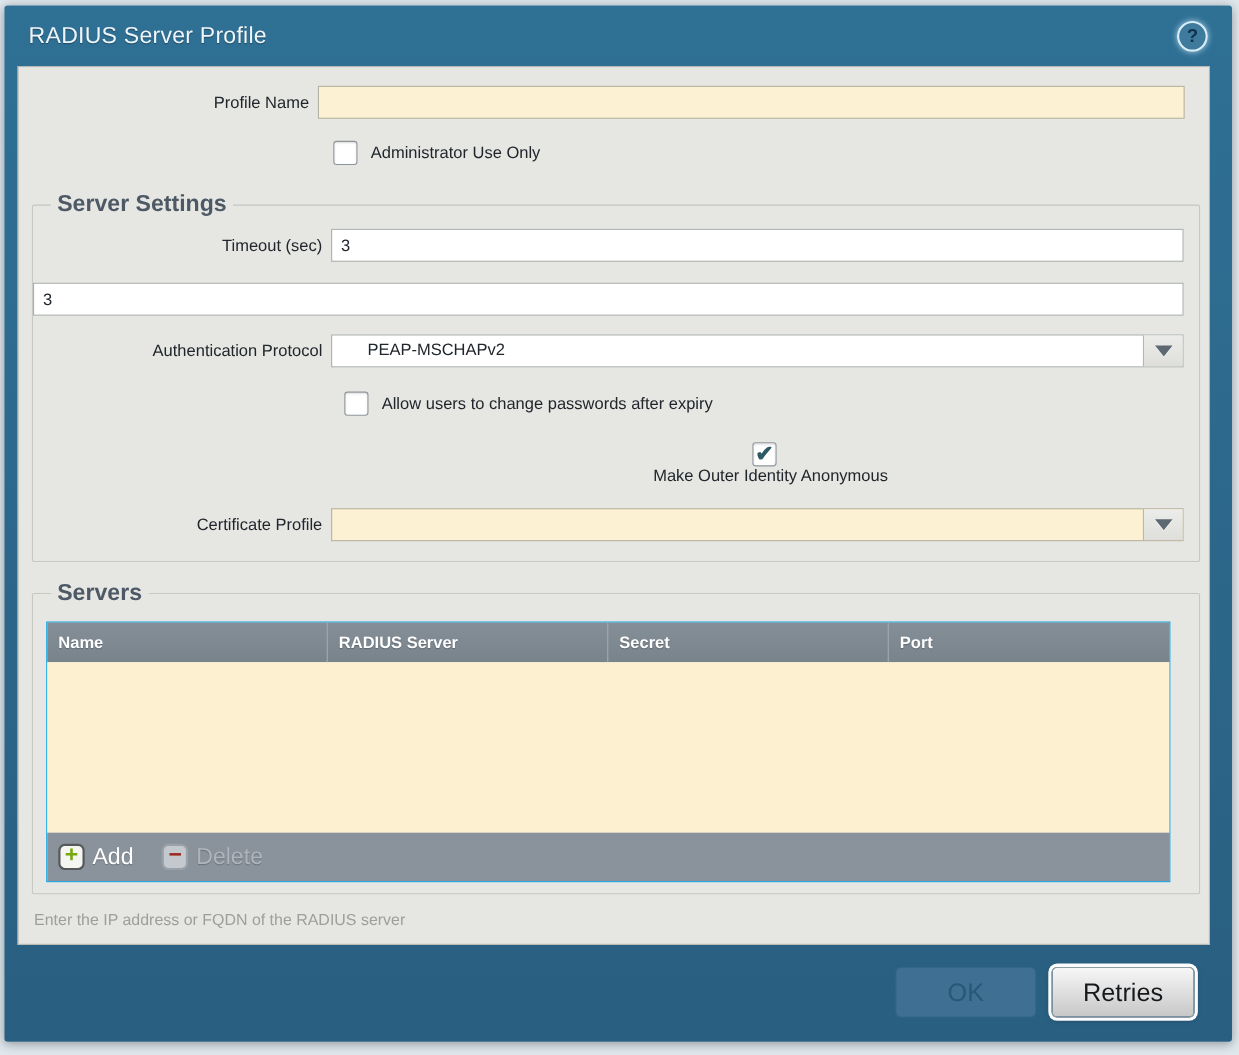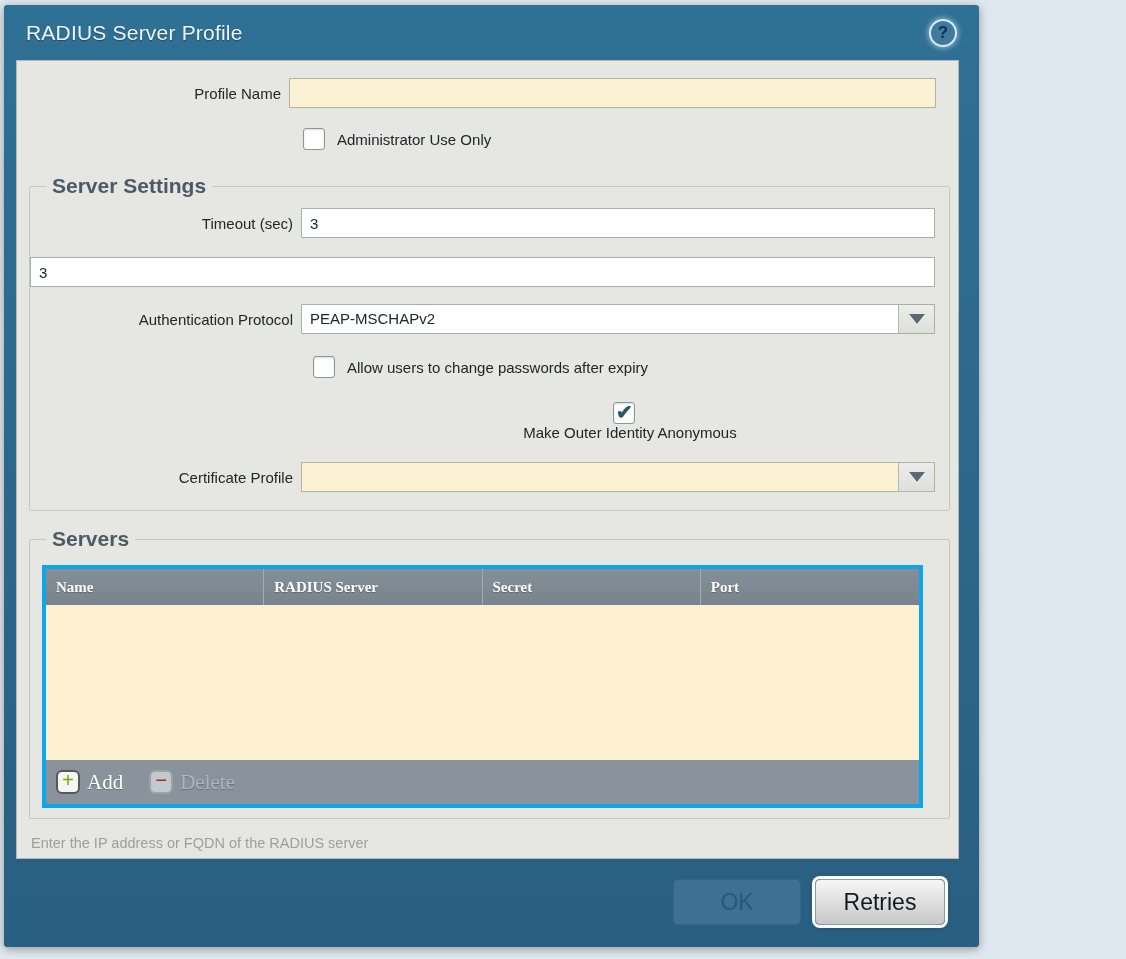--- a/index.html
+++ b/index.html
@@ -5,21 +5,21 @@
   * { margin:0; padding:0; box-sizing:border-box; }
   html,body { width:1126px; height:959px; overflow:hidden; }
   body {
     background:#dfe8ee;
     font-family:"Liberation Sans", sans-serif;
     position:relative;
   }
 
   
   .dialog {
-    position:absolute; left:4px; top:5px; width:975px; height:942px;
+    position:absolute; left:4px; top:5px; width:1116px; height:942px;
     background:linear-gradient(#2f7095, #295f81);
     border-radius:3px;
     box-shadow:0 2px 10px rgba(0,0,0,.35);
   }
   .titlebar {
     height:55px; display:flex; align-items:center; padding:0 22px;
   }
   .title {
     color:#eef6fb; font-size:21px; letter-spacing:.2px;
     text-shadow:0 1px 1px rgba(0,0,0,.35);
@@ -50,21 +50,21 @@
   .text-input {
     flex:1; height:30px; border:1px solid #a9b0ac; background:#fff;
     font-family:"Liberation Sans", sans-serif; font-size:15px; color:#20262b;
     padding:0 8px; outline:none;
   }
   .text-input.required { background:#fdf1d3; border-color:#b5b2a2; }
 
   
   .combo { flex:1; display:flex; height:30px; border:1px solid #a9b0ac; background:#fff; }
   .combo.required { background:#fdf1d3; border-color:#b5b2a2; }
-  .combo-text { flex:1; font-size:15px; color:#20262b; padding:5px 8px; white-space:nowrap; overflow:hidden; }
+  .combo-text { flex:1; font-size:15px; color:#20262b; padding:5px 8px; white-space:nowrap; overflow:hidden;margin-left:24px; }
   .combo-btn {
     width:36px; flex:0 0 auto; background:linear-gradient(#ececea,#dedfdb);
     border-left:1px solid #b3b8b2; display:flex; align-items:center; justify-content:center;
     cursor:pointer;
   }
   .combo-btn .tri {
     width:0; height:0;
     border-left:8px solid transparent; border-right:8px solid transparent;
     border-top:10px solid #5d6872;
     filter:drop-shadow(0 1px 0 rgba(255,255,255,.7));
@@ -89,21 +89,21 @@
     margin:0 8px 0 12px; padding:4px 14px 18px 0;
   }
   legend {
     margin-left:16px; padding:0 6px;
     font-size:21px; font-weight:bold; color:#4d5a66;
   }
   fieldset .label { width:271px; }
   fieldset .field-wrap { margin-right:0; }
 
   
-  .table-wrap { margin:10px 12px 0 12px; border:4px solid #0ea5e9;font-family:Liberation Serif, serif; }
+  .table-wrap { margin:10px 12px 0 12px; border:1px solid #0ea5e9; }
   .thead {
     display:grid; grid-template-columns:25% 25% 25% 25%;
     background:linear-gradient(#858f98,#78838c); height:36px;
   }
   .thead .th {
     display:flex; align-items:center; padding-left:10px;
     color:#fff; font-size:15px; font-weight:bold;
     border-right:1px solid #a3aab1; text-shadow:0 1px 1px rgba(0,0,0,.25);
     cursor:pointer;
   }

